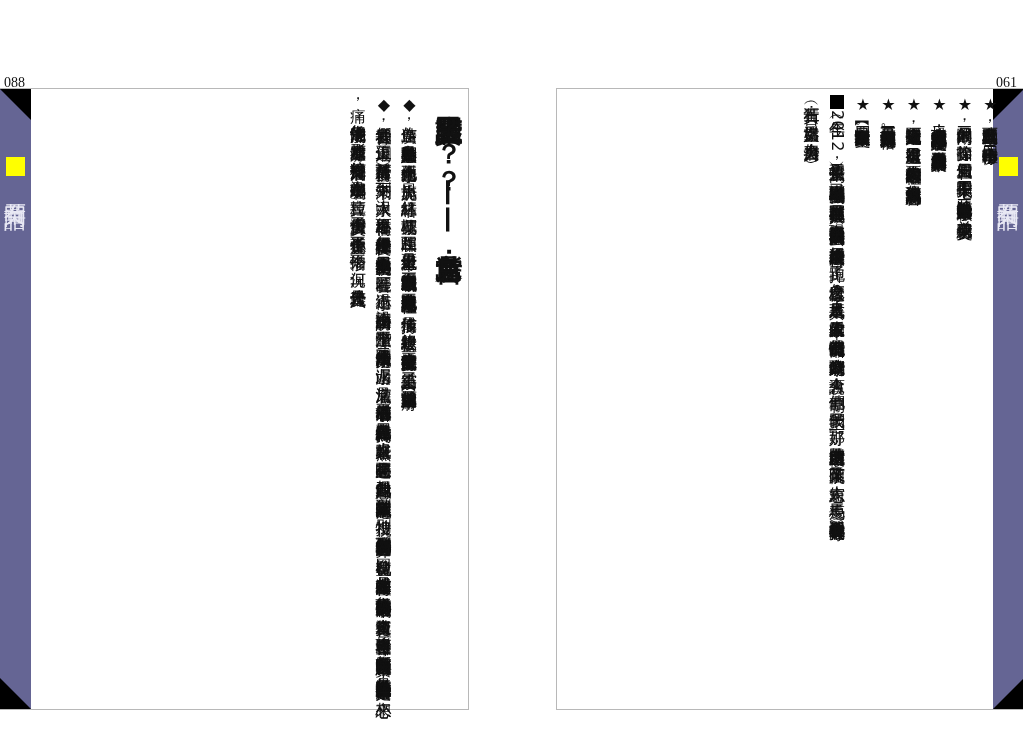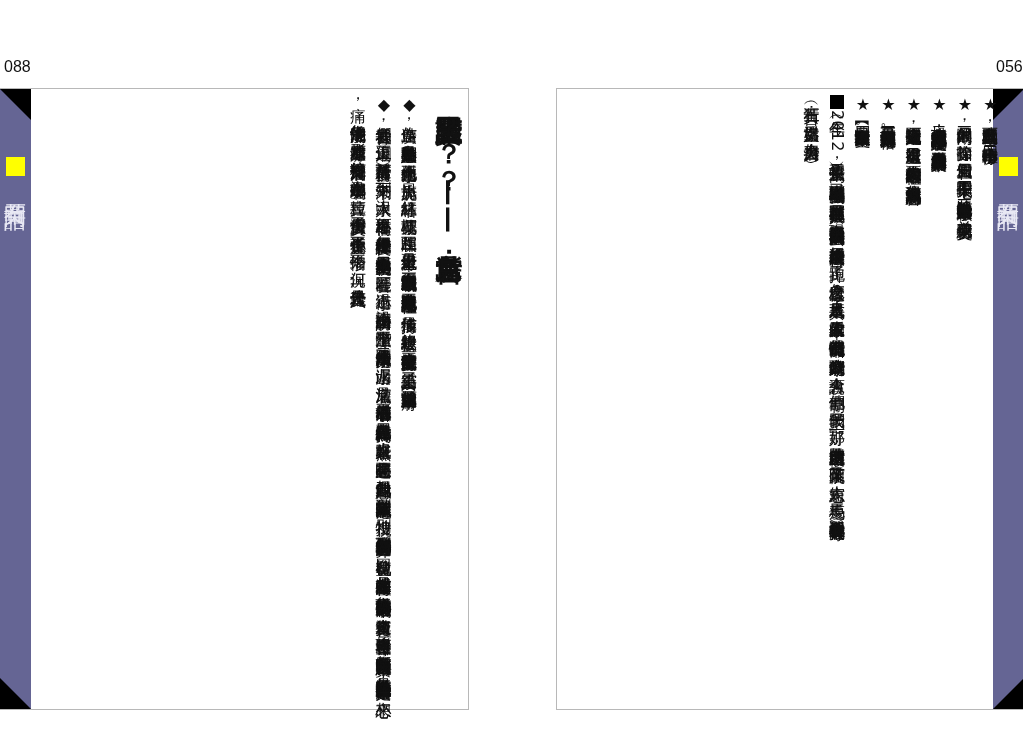--- a/index.html
+++ b/index.html
@@ -1,18 +1,18 @@
 <!DOCTYPE html>
 <html><head>
 <meta charset="utf-8">
 <style>
   html, body { margin:0; padding:0; background:#ffffff; }
   body { width:1023px; height:741px; position:relative; overflow:hidden;
          font-family:"DejaVu Sans", sans-serif; color:#111; }
-  .page-num { position:absolute; top:58px; font-size:16px; font-family:Liberation Sans, sans-serif; color:#111; }
+  .page-num { position:absolute; top:75px; font-size:14px; font-family:Liberation Serif, serif; color:#111; }
   .page { position:absolute; top:88px; height:620px; border:1px solid #b8b8b8; border-right:none; border-left:none; }
   .page-left { left:0; width:468px; border-right:1px solid #b8b8b8; }
   .page-right { left:556px; width:467px; border-left:1px solid #b8b8b8; }
   .side-tab { position:absolute; top:0; width:31px; height:620px; background:#656594; }
   .page-left .side-tab { left:0; }
   .page-right .side-tab { right:0; }
   .tri { position:absolute; width:0; height:0; }
   .tri-top-left { top:0; left:0; border-top:31px solid #000; border-right:31px solid transparent; }
   .tri-bottom-left { bottom:0; left:0; border-bottom:31px solid #000; border-right:31px solid transparent; }
   .tri-top-right { top:0; right:0; border-top:31px solid #000; border-left:31px solid transparent; }
@@ -39,21 +39,21 @@
     <div class="marker"></div>
     <div class="section-label">黃石閑話</div>
   </div>
   <div class="text-area">
     <p class="para headline">誰賤賣了國土？？？——遊宮島所見；</p>
     <p class="para"><span>◆</span><span>作廣島遊，宮島神社是必遊的重要景點，此地不僅山光水色，風光旖旎；綠林紅塔，楓葉櫻花，相映互輝；更是十一世紀日本源，平兩個大家族爭奪統治權血戰的戰場，平家將在此地戰敗後即乘船逃往壇ノ浦作最後一搏，終被趕盡殺絕，平家揹著八歲的安德天皇投海，結束了爭霸，源賴朝建立了日本第一個【幕府】。</span></p>
     <p class="para"><span>◆</span><span>我們去看神社，正值退潮，社前《鳥居》可步行前往，到下午潮來，沒入水中，小船可進靠社橋，千年來屋柱樑棟仍保護良好，真佩服日本人對歷史文物的重視。看罷社區，逛過小街，沿小路上山去探幽訪勝，上階平整潔淨，路邊兩側是二尺寬的排水溝，山水潺潺，清澈見底，再看溝底舖著的小石子，墨綠色鑲黑白點（見特寫照片），看來好眼熟！一時想不起在哪見過？但自此引起我的注意，遊到居家院落和庭園水池時，特別搜視，發現到處都見到我們台灣海邊的各種卵石，回台檢視花盆，才想起是在宜蘭海邊的特產，幾十年前帶小孩去玩水時撿回上面的十幾粒。後來查剪報資料，原來聯合報曾報導過，當年宜蘭縣長曾以台幣六元一公頓賣給日本，當年是以鏟土機大量鏟出裝上停在海外的日本貨輪運走，想來心痛，幾十億年的浪洗潮沖，才形成這片卵石灘，粒粒打磨得光滑滴溜，泡在水中晶瑩斑斕，賣掉一粒，台灣便少了一個寶貝！不肖子孫貪小便宜，不知珍惜，何況，一千公斤只賣六塊錢？</span></p>
   </div>
 </div>
 
-<div class="page-num" style="left:996px;">056</div>
+<div class="page-num" style="left:996px;">061</div>
 <div class="page page-right">
   <div class="side-tab">
     <div class="tri tri-top-left"></div>
     <div class="tri tri-bottom-right"></div>
     <div class="marker"></div>
     <div class="section-label">黃石閑話</div>
   </div>
   <div class="text-area" style="left:20px;">
     <p class="para"><span>★</span><span>八百套重工機具開進動工，二十四小時輪班工作不停。</span></p>
     <p class="para"><span>★</span><span>三個月的期限內，扣除春節、假日和風雪天，實際工作四十七天，將三千畝地整出符合富士康的建廠要求，並完成一切手續交付。</span></p>

